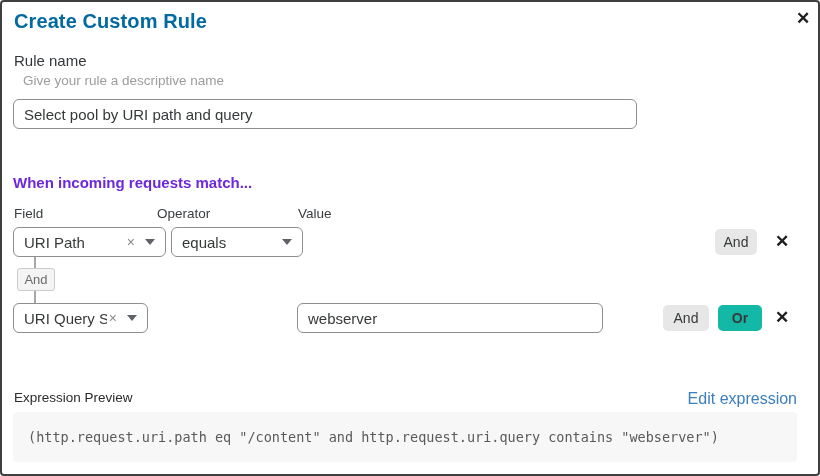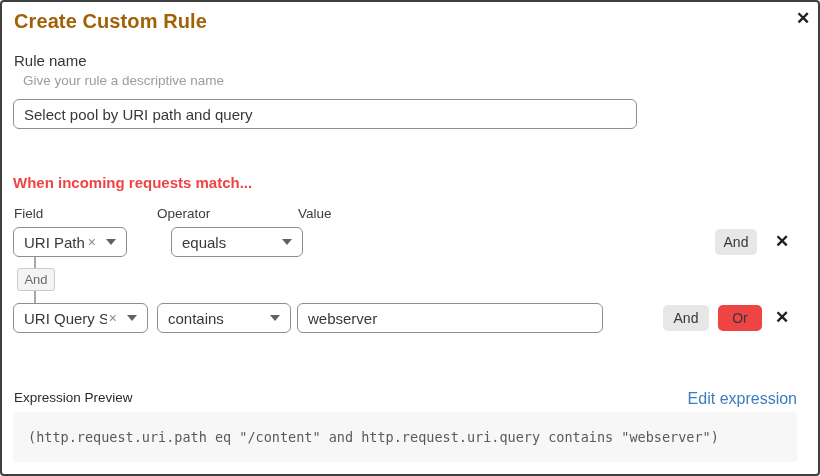--- a/index.html
+++ b/index.html
@@ -14,21 +14,21 @@
     width:820px; height:476px;
     background:#ffffff;
     border:2px solid #3f3f3f;
     border-radius:4px;
     overflow:hidden;
   }
   .abs { position:absolute; }
 
   .title {
     left:12px; top:8px;
-    font-size:20px; font-weight:700; color:#a16207;
+    font-size:20px; font-weight:700; color:#0369a1;
     letter-spacing:.1px;
   }
   .close-x {
     left:792px; top:5px;
     font-size:17px; font-weight:700; color:#202020;
     cursor:pointer; line-height:20px; padding:2px;
   }
 
   .field-label { font-size:15px; color:#33363a; }
   .hint { font-size:13.5px; color:#9c9c9c; }
@@ -37,21 +37,21 @@
     height:30px;
     border:1px solid #8e8e8e;
     border-radius:6px;
     padding:0 10px;
     font-family:"Liberation Sans", sans-serif;
     font-size:15px; color:#36393a;
     background:#fff;
     outline:none;
   }
 
-  .section-heading { font-size:15px; font-weight:700; color:#ef4444; }
+  .section-heading { font-size:15px; font-weight:700; color:#6d28d9; }
   .col-label { font-size:13.5px; color:#3a3d40; }
 
   .select {
     height:30px;
     border:1px solid #8e8e8e;
     border-radius:6px;
     background:#fff;
     display:flex; align-items:center;
     padding:0 10px;
     font-size:15px; color:#36393a;
@@ -121,48 +121,44 @@
   <div class="abs field-label" style="left:12px; top:50px;">Rule name</div>
   <div class="abs hint" style="left:21px; top:71px;">Give your rule a descriptive name</div>
   <input class="abs text-input" style="left: 11px; top: 97px; width: 624px;" value="Select pool by URI path and query">
 
   <div class="abs section-heading" style="left:11px; top:172px;">When incoming requests match...</div>
 
   <div class="abs col-label" style="left:12px; top:204px;">Field</div>
   <div class="abs col-label" style="left:155px; top:204px;">Operator</div>
   <div class="abs col-label" style="left:296px; top:204px;">Value</div>
 
-  <div class="abs select" style="left:11px; top:225px; width:114px;">
+  <div class="abs select" style="left:11px; top:225px; width:153px;">
     <span class="sel-text">URI Path</span>
     <span class="clear-x">×</span>
     <span class="chevron"></span>
   </div>
   <div class="abs select no-clear" style="left:169px; top:225px; width:132px;gap:16px;">
     <span class="sel-text">equals</span>
     <span class="chevron"></span>
   </div>
   <button class="abs gray-btn" style="left: 713px; top: 227px; width: 42px; background: rgb(231, 231, 231);">And</button>
   <div class="abs remove-x" style="left:773px; top:227px;">✕</div>
 
   <div class="abs conn-line" style="left:32px; top:255px; height:11px;"></div>
   <div class="abs conn-box" style="left:15px; top:266px;">And</div>
   <div class="abs conn-line" style="left:32px; top:289px; height:12px;"></div>
 
   <div class="abs select" style="left:11px; top:301px; width:135px;">
     <span class="sel-text">URI Query St...</span>
     <span class="clear-x">×</span>
     <span class="chevron"></span>
   </div>
-  <div class="abs select no-clear" style="left:155px; top:301px; width:134px;">
-    <span class="sel-text">contains</span>
-    <span class="chevron"></span>
-  </div>
   <input class="abs text-input" style="left: 295px; top: 301px; width: 306px;" value="webserver">
   <button class="abs gray-btn" style="left: 661px; top: 303px; width: 46px; background: rgb(231, 231, 231);">And</button>
-  <button class="abs gray-btn" style="left: 716px; top: 303px; width: 44px; background: #ef4444;">Or</button>
+  <button class="abs gray-btn" style="left: 716px; top: 303px; width: 44px; background: #14b8a6; font-weight: bold;">Or</button>
   <div class="abs remove-x" style="left:773px; top:303px;">✕</div>
 
   <div class="abs expr-label" style="left:12px; top:388px;">Expression Preview</div>
   <div class="abs edit-link" style="right: 21px; top: 388px; color: rgb(59, 125, 189);" id="edit-link">Edit expression</div>
   <div class="abs code-block" id="code-block" style="background: rgb(247, 247, 247);">
     <span class="code-text">(http.request.uri.path eq "/content" and http.request.uri.query contains "webserver")</span>
   </div>
 
 </div>
 

